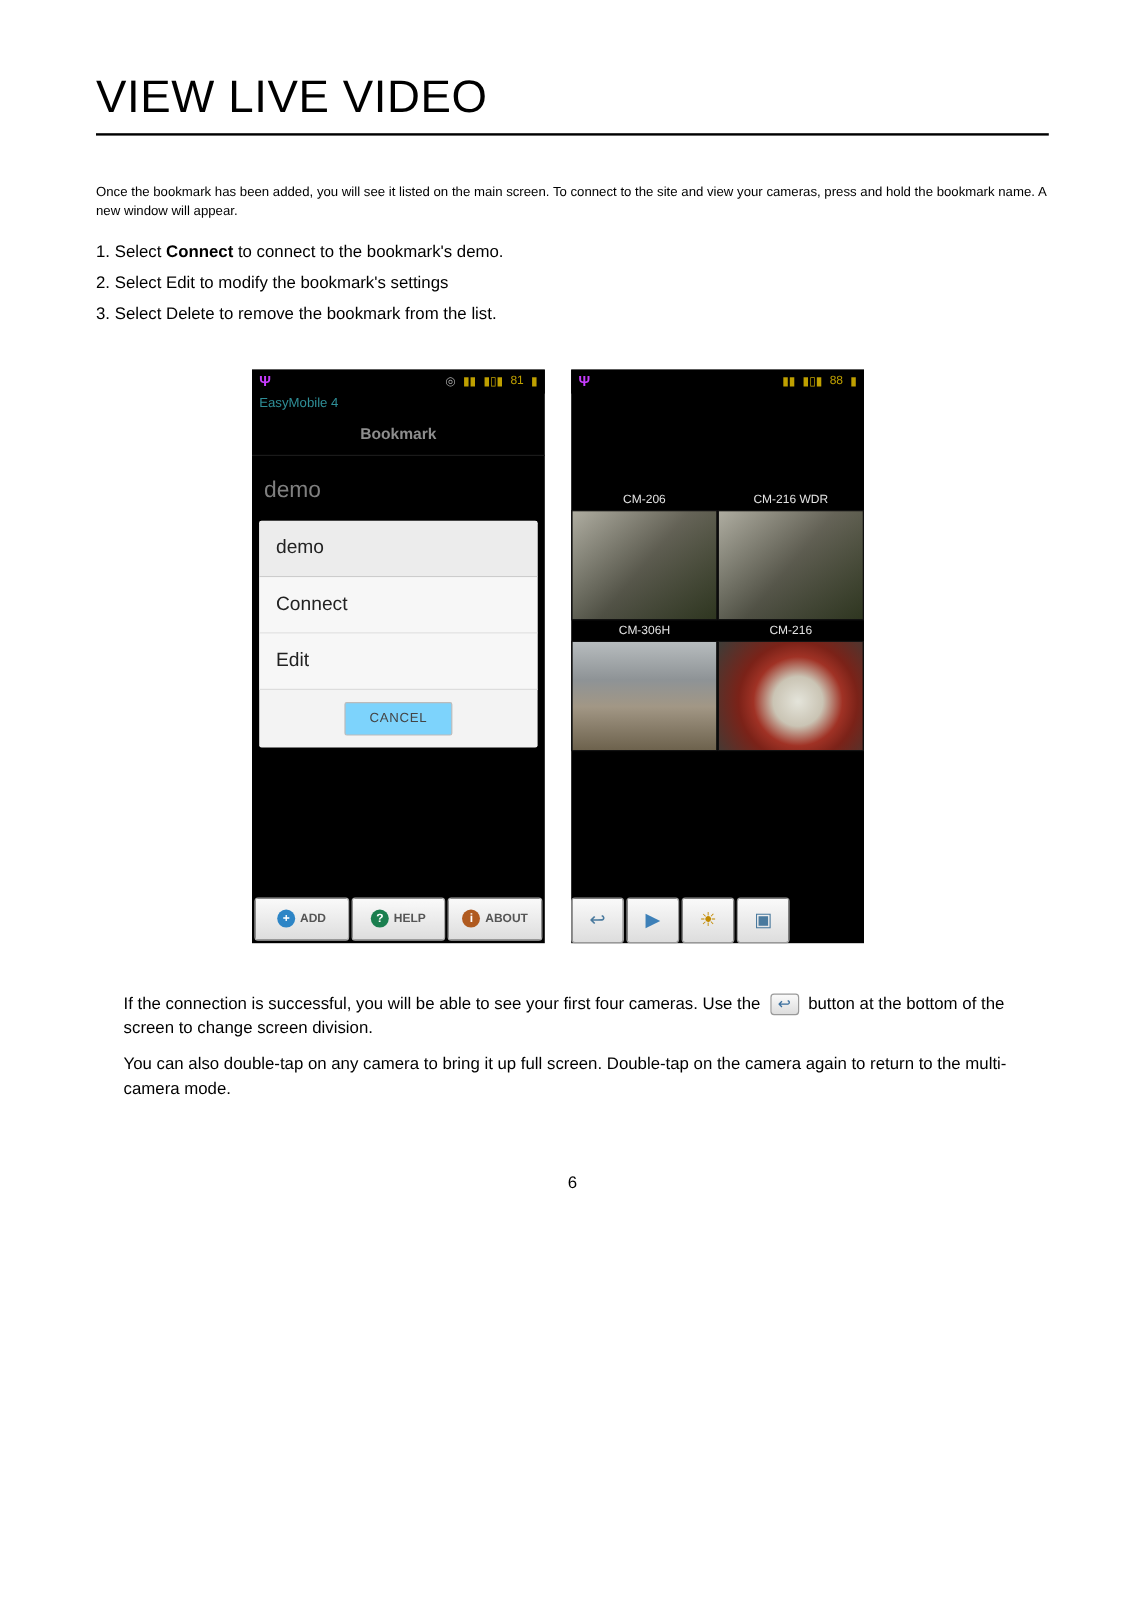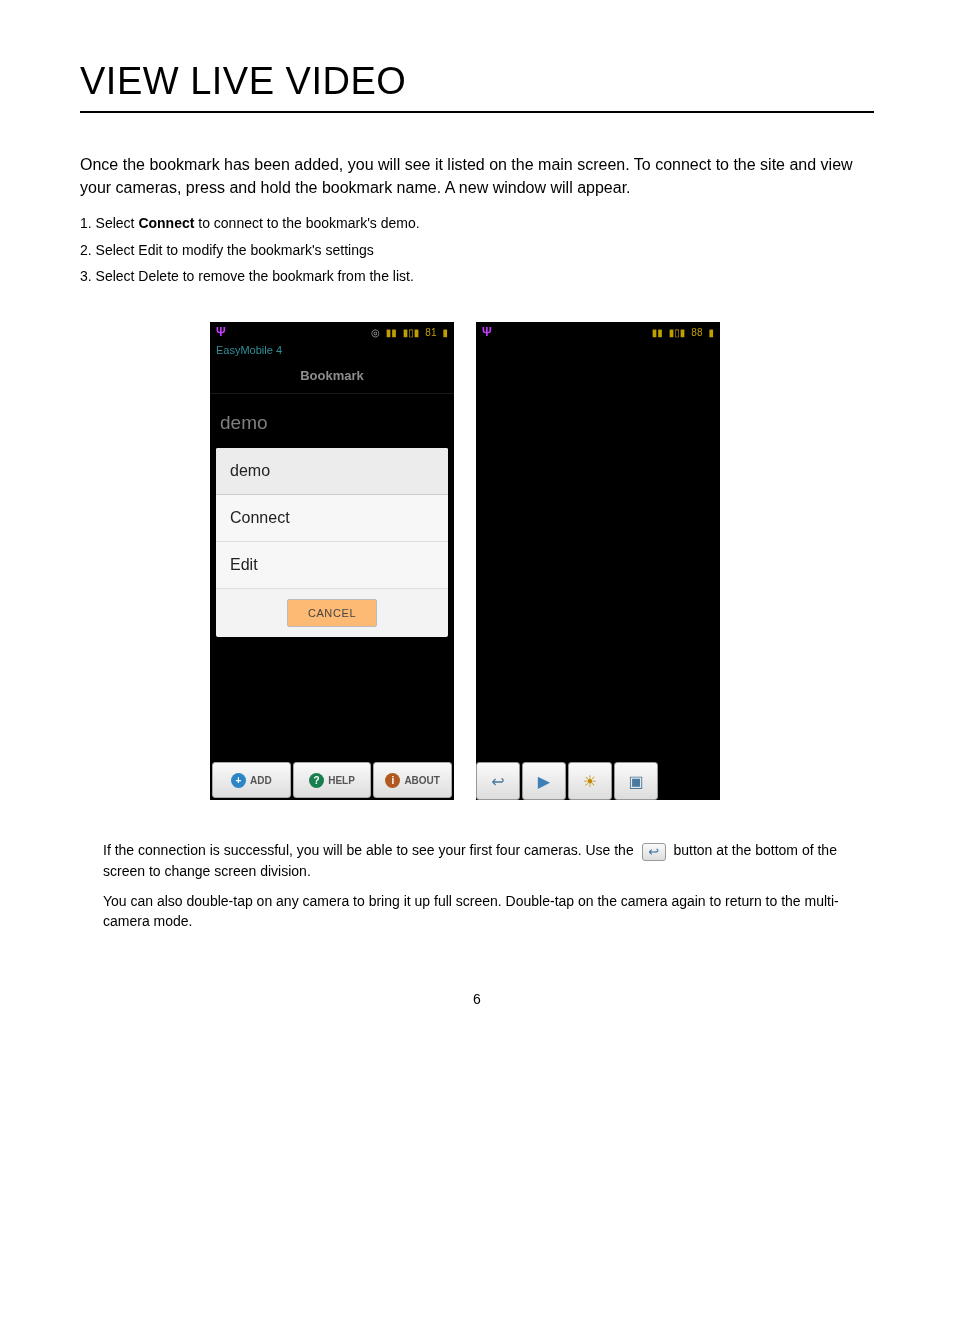--- a/index.html
+++ b/index.html
@@ -17,21 +17,21 @@
     }
     .page-title {
       font-size: 38px;
       font-weight: 400;
       letter-spacing: 0.5px;
       border-bottom: 2px solid #000;
       padding-bottom: 8px;
       margin-bottom: 40px;
     }
     .intro-para {
-      font-size: 16px;
+      font-size: 11px;
       line-height: 1.45;
       margin-bottom: 14px;
     }
     .numbered {
       font-size: 14px;
       line-height: 1.45;
       margin-bottom: 6px;
     }
     .screenshots {
       display: flex;
@@ -105,21 +105,21 @@
       border-bottom: 1px solid #ddd;
       background: #f7f7f7;
     }
     .menu-item.header-item {
       background: #ececec;
       border-bottom: 1px solid #ccc;
     }
     .cancel-btn {
       margin: 10px auto;
       width: 90px;
-      background: #fdba74;
+      background: #7dd3fc;
       color: #444;
       font-size: 11px;
       text-align: center;
       padding: 7px 0;
       border: 1px solid #bbb;
       border-radius: 2px;
       letter-spacing: 0.6px;
     }
     .bottom-bar {
       position: absolute;
@@ -302,20 +302,38 @@
       <div class="status-left">
         <span class="psi-icon">Ψ</span>
       </div>
       <div class="status-right">
         <span class="sig-icon">▮▮</span>
         <span class="sig-icon">▮▯▮</span>
         <span class="sig-icon">88</span>
         <span class="sig-icon">▮</span>
       </div>
     </div>
+    <div class="cam-grid">
+      <div class="cam-label-row">
+        <div class="cam-label">CM-206</div>
+        <div class="cam-label">CM-216 WDR</div>
+      </div>
+      <div class="cam-row">
+        <div class="cam-cell lobby"></div>
+        <div class="cam-cell lobby"></div>
+      </div>
+      <div class="cam-label-row">
+        <div class="cam-label">CM-306H</div>
+        <div class="cam-label">CM-216</div>
+      </div>
+      <div class="cam-row">
+        <div class="cam-cell parking"></div>
+        <div class="cam-cell desk"></div>
+      </div>
+    </div>
     <div class="grid-toolbar">
       <div class="tool-btn">
         <span style="color:#4a7a9e;">↩</span>
       </div>
       <div class="tool-btn">
         <span style="color:#3d80b8;">▶</span>
       </div>
       <div class="tool-btn">
         <span style="color:#c28a00;">☀</span>
       </div>

